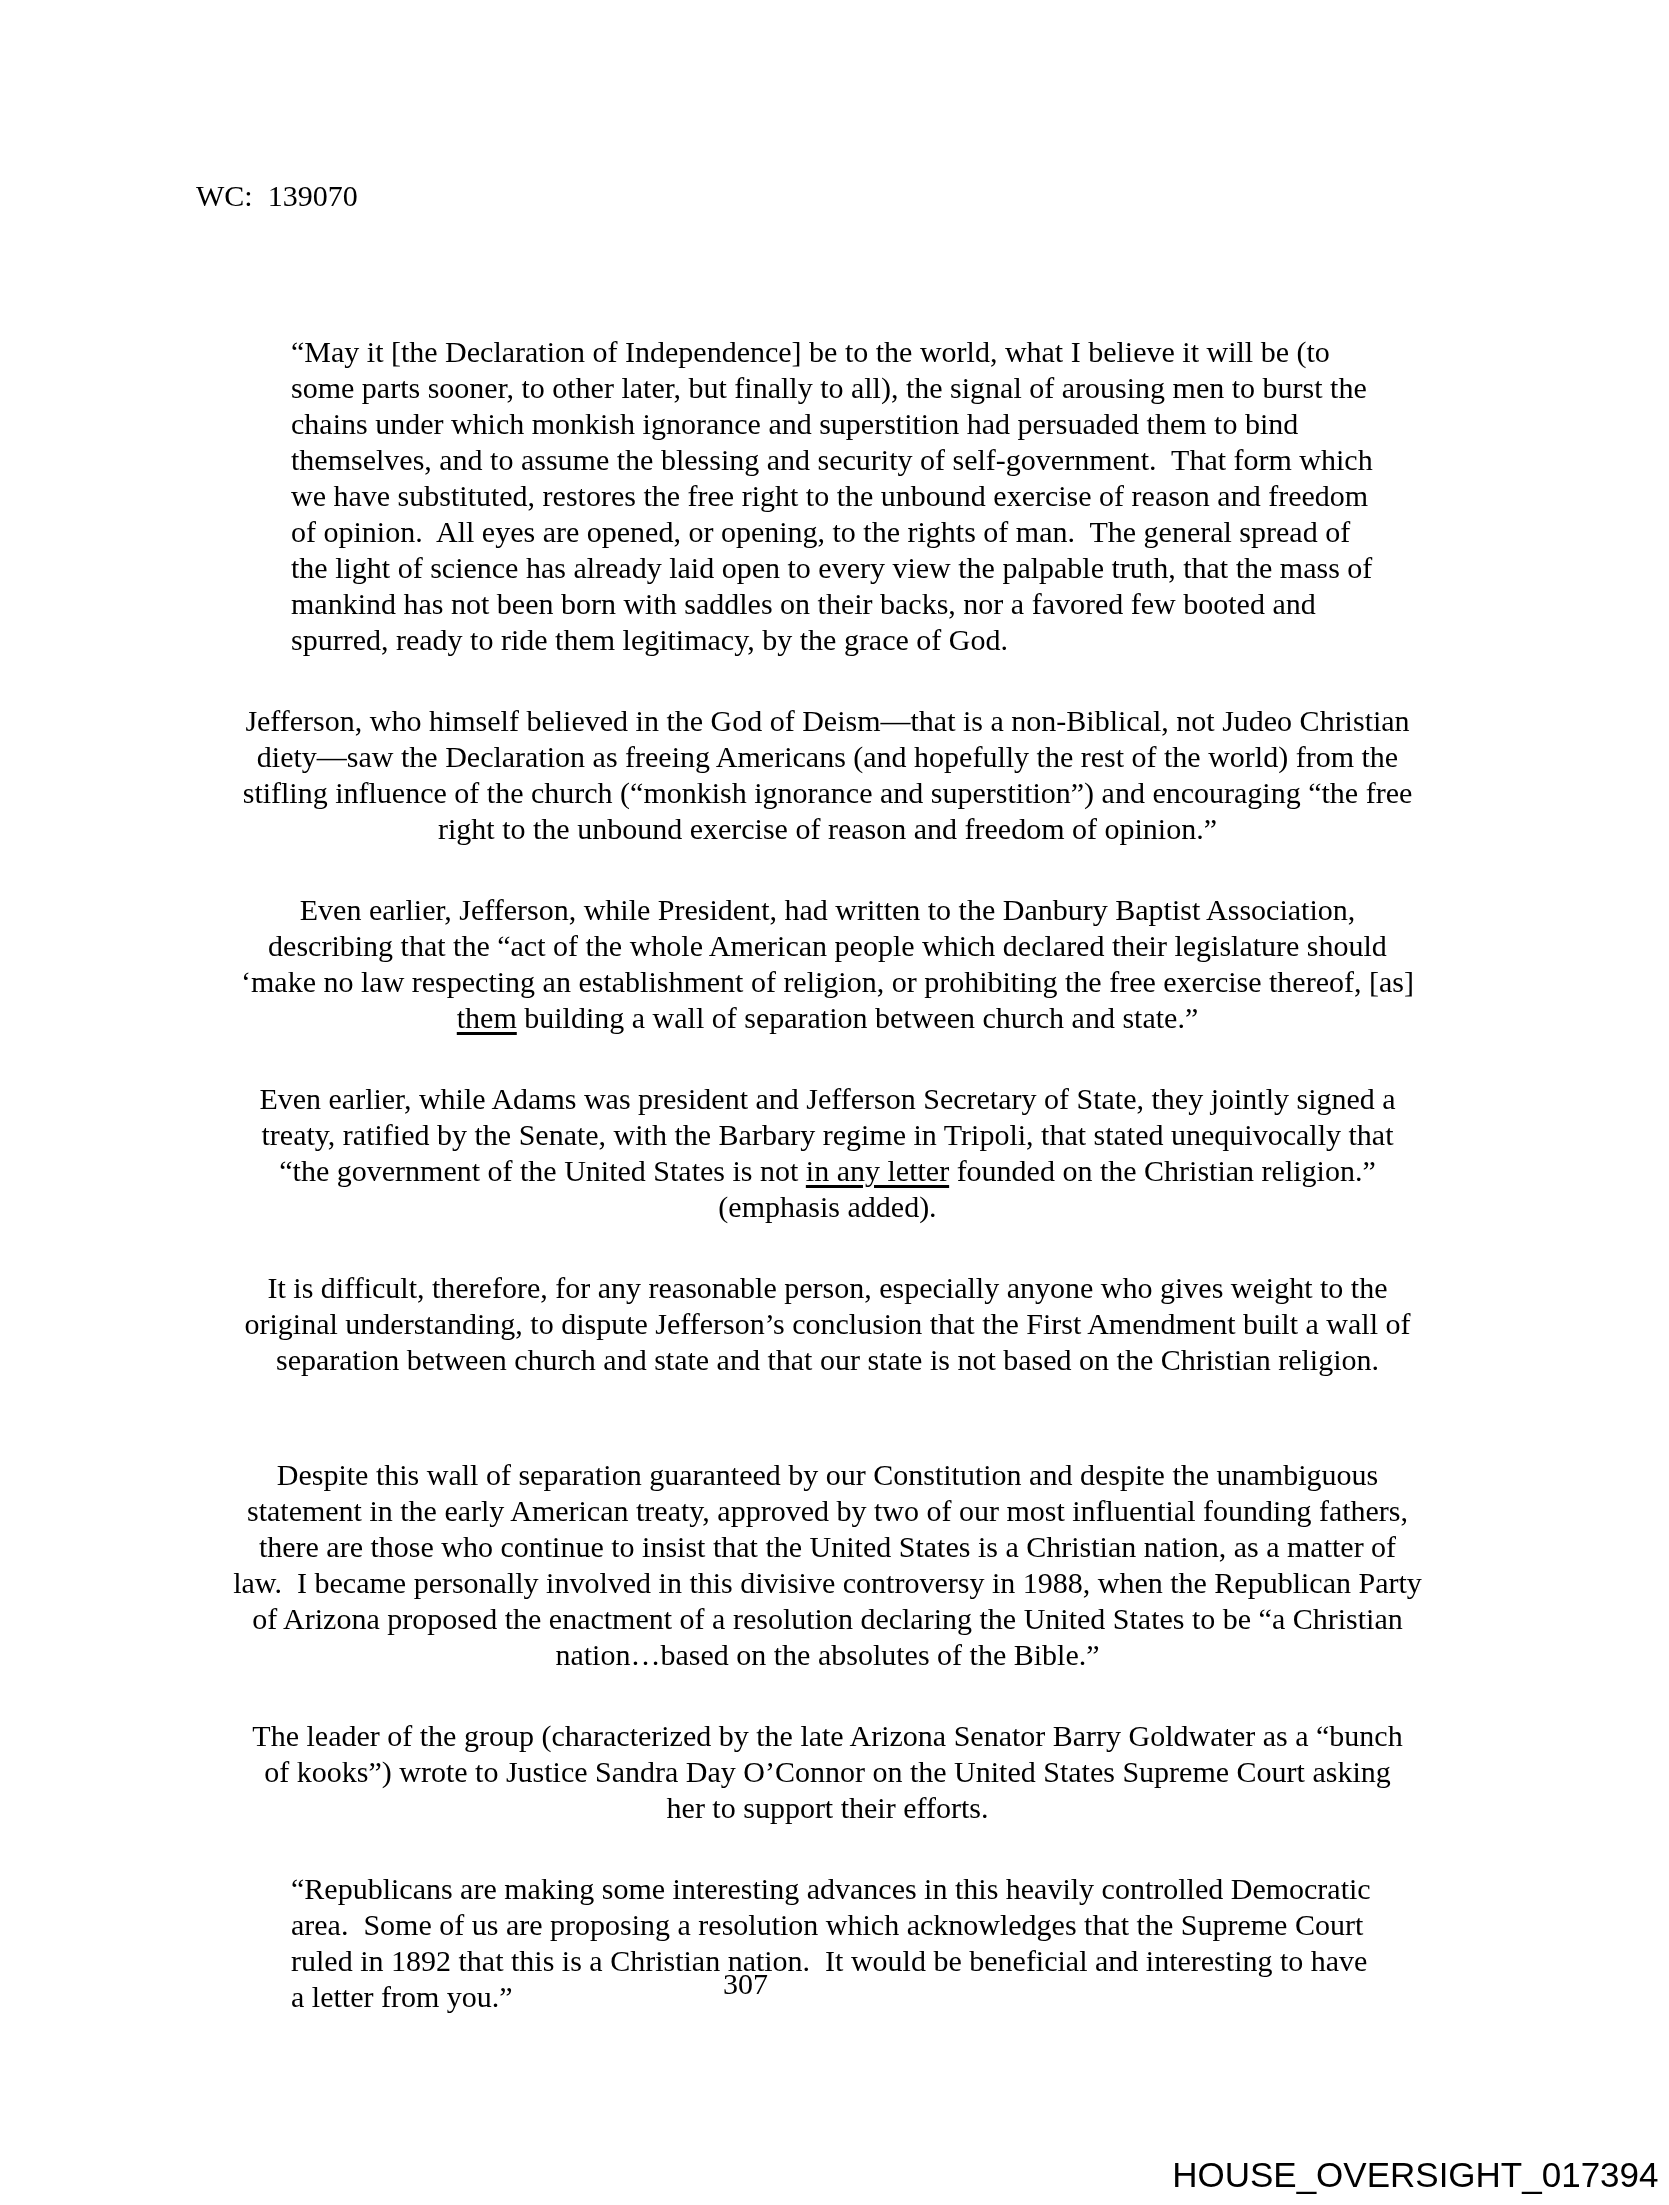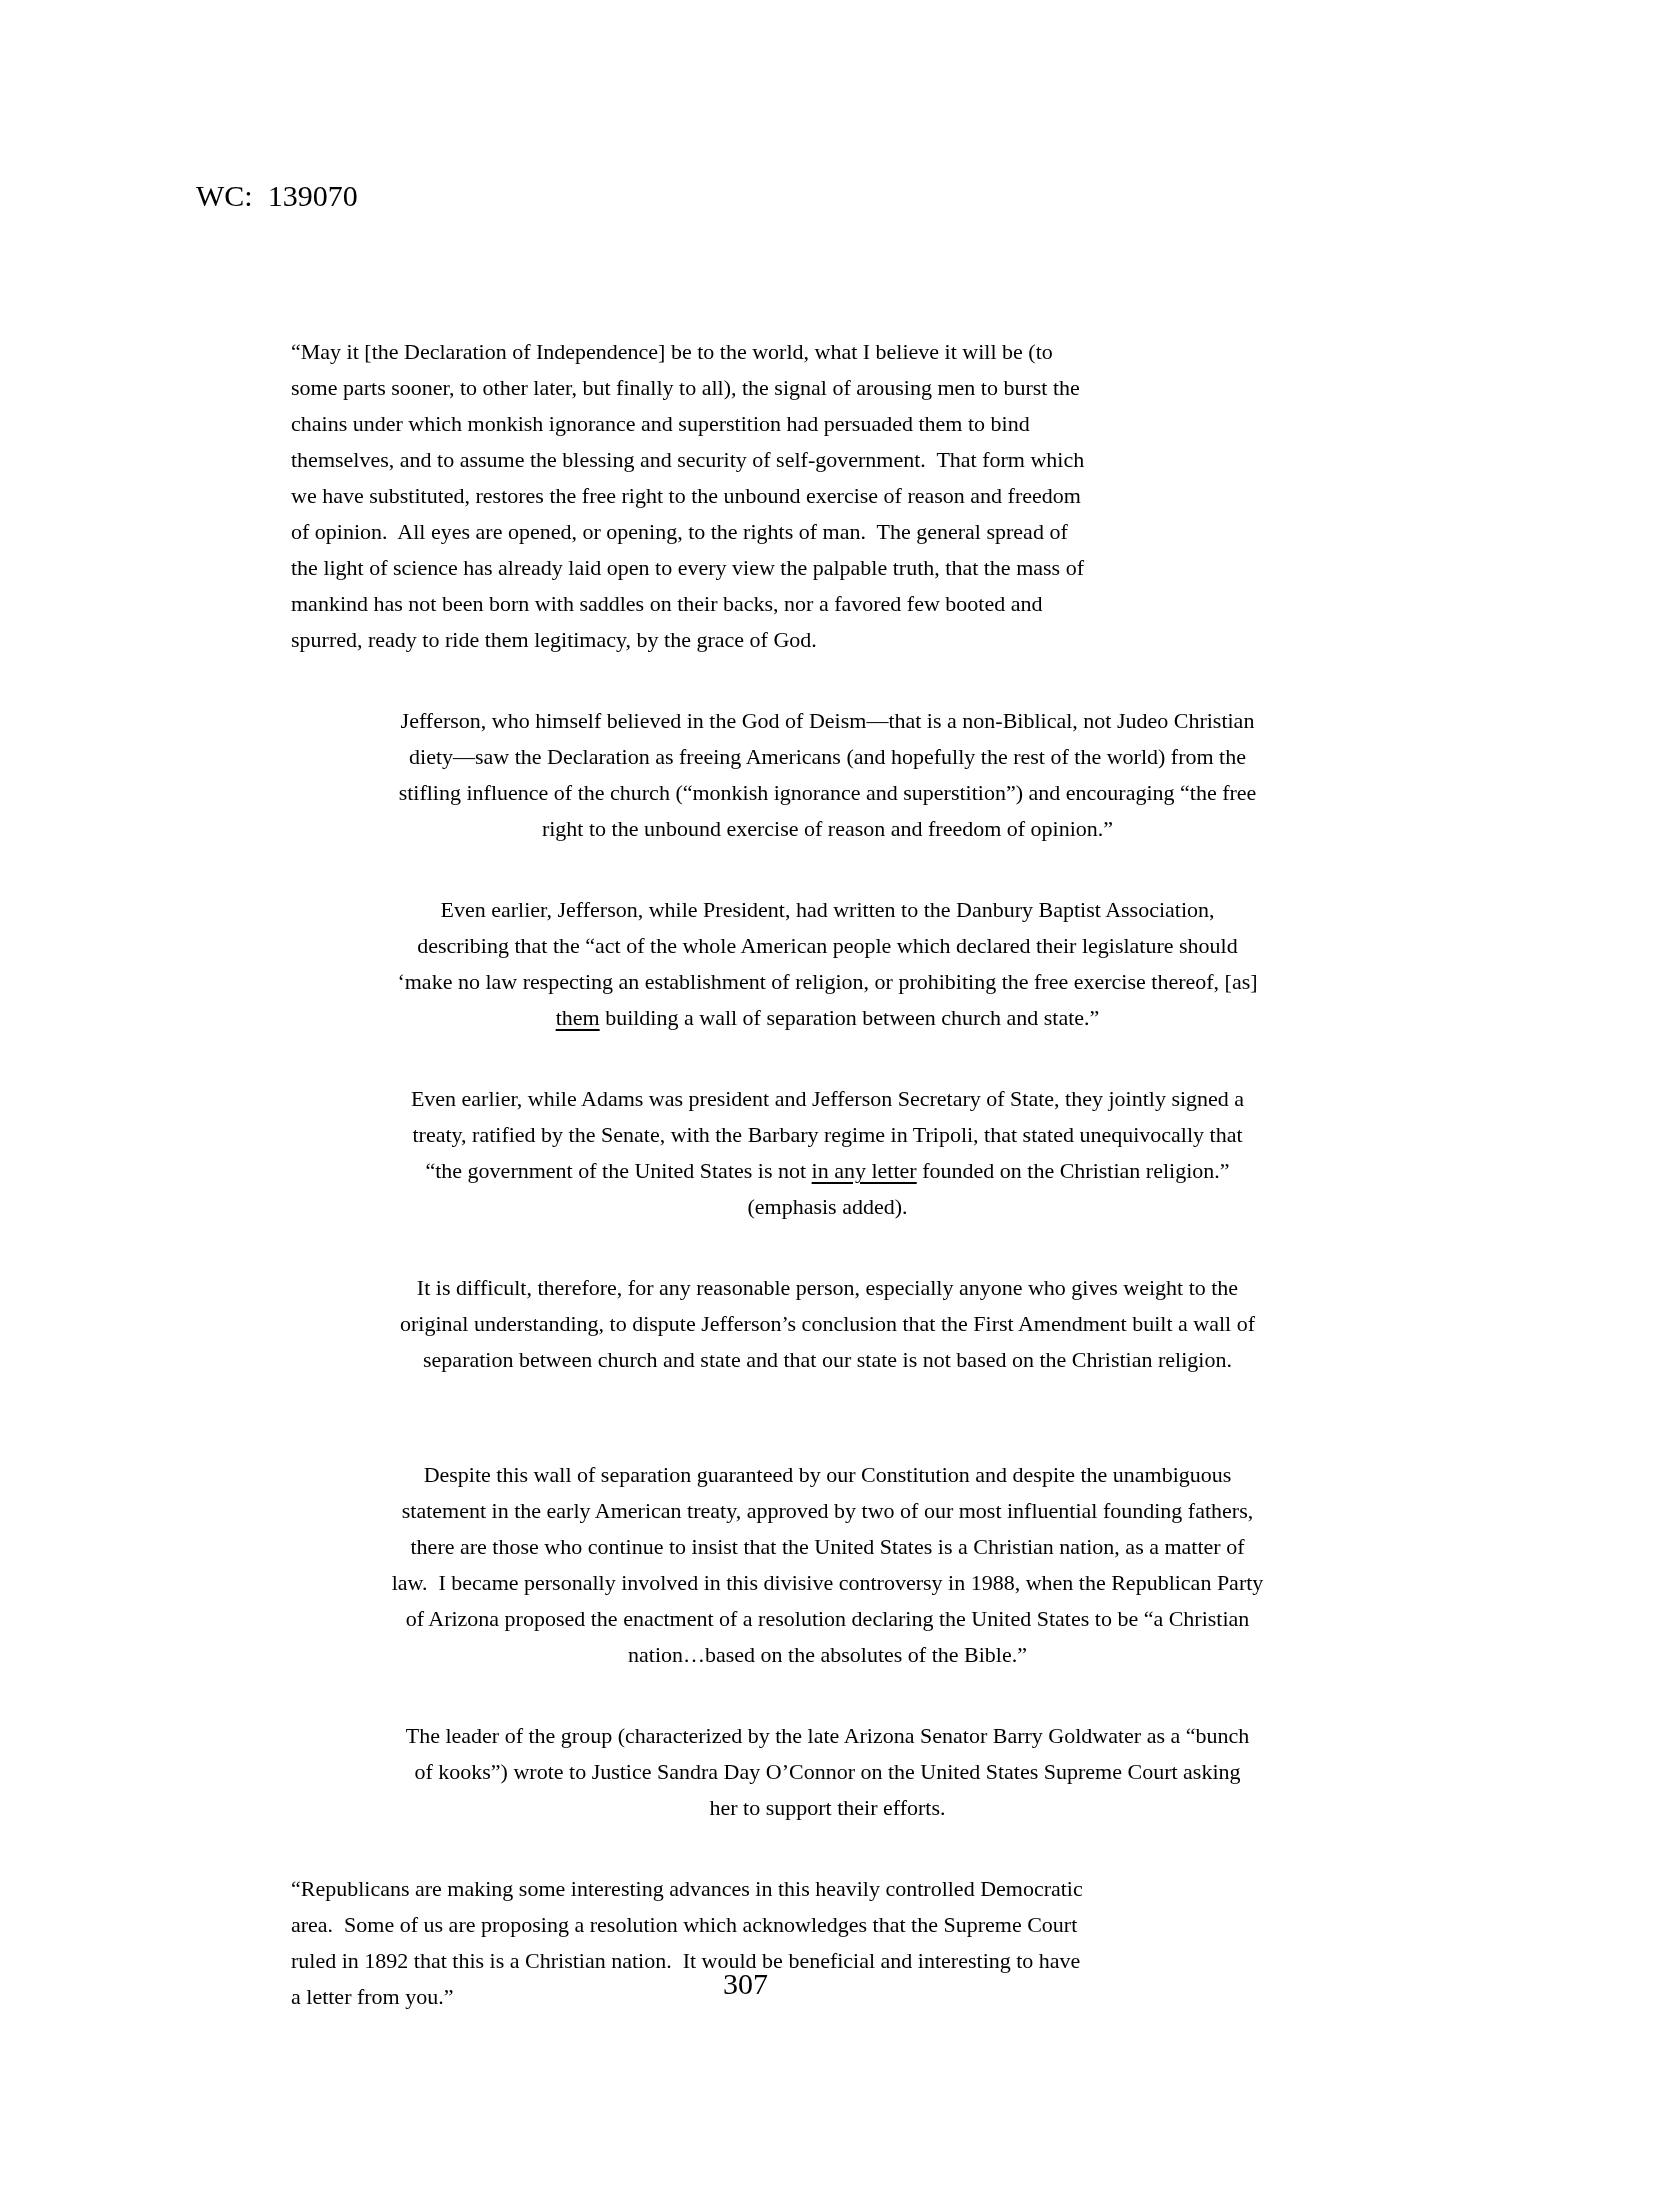--- a/index.html
+++ b/index.html
@@ -21,21 +21,21 @@
     left: 196px;
     top: 98px;
     width: 1263px;
   }
   .doc-header {
     font-size: 30px;
     line-height: 39px;
     white-space: pre;
   }
   .block {
-    font-size: 22px;
+    font-size: 30px;
     line-height: 36px;
     white-space: pre;
   }
   .quote {
     margin: 41px 0 0 95px;
   }
   .para {
     margin: 45px 0 0 0;
     text-align: center;
   }
@@ -87,14 +87,15 @@
     <div class="block para extra-gap">Despite this wall of separation guaranteed by our Constitution and despite the unambiguous<br>statement in the early American treaty, approved by two of our most influential founding fathers,<br>there are those who continue to insist that the United States is a Christian nation, as a matter of<br>law.  I became personally involved in this divisive controversy in 1988, when the Republican Party<br>of Arizona proposed the enactment of a resolution declaring the United States to be “a Christian<br>nation…based on the absolutes of the Bible.”</div>
 
     <div class="block para">The leader of the group (characterized by the late Arizona Senator Barry Goldwater as a “bunch<br>of kooks”) wrote to Justice Sandra Day O’Connor on the United States Supreme Court asking<br>her to support their efforts.</div>
 
     <div class="block quote2">“Republicans are making some interesting advances in this heavily controlled Democratic<br>area.  Some of us are proposing a resolution which acknowledges that the Supreme Court<br>ruled in 1892 that this is a Christian nation.  It would be beneficial and interesting to have<br>a letter from you.”</div>
 
   </div>
 
   <div class="page-number">307</div>
 
+  <div class="bates">HOUSE_OVERSIGHT_017394</div>
 </div>
 
 
 </body></html>

